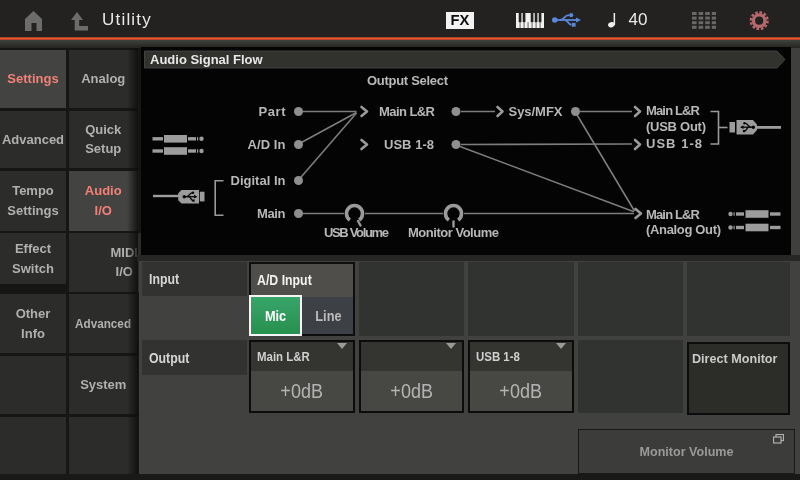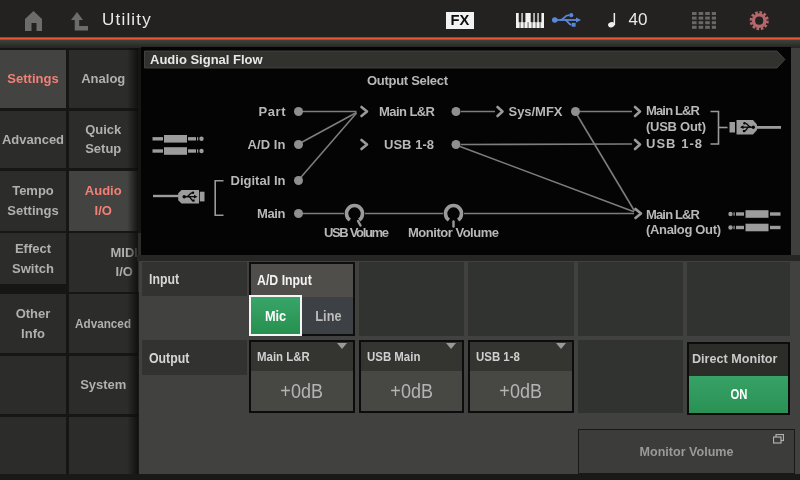--- a/index.html
+++ b/index.html
@@ -292,45 +292,39 @@
 <div class="abs ocell" style="left:249px;top:339.5px;width:105.5px;height:73.5px;">
   <div class="ohead">
       <span class="sqz">Main L&amp;R</span>
     </div>
     <div class="tri" style="right:6px;top:1.5px;"></div>
   <div class="oval">
       <span class="sqc" style="transform:scaleX(0.9);">+0dB</span>
     </div>
 </div>
 <div class="abs ocell" style="left:358.5px;top:339.5px;width:105.5px;height:73.5px;">
-  <div class="ohead">
-      <span class="sqz">USB Main</span>
-    </div>
     <div class="tri" style="right:6px;top:1.5px;"></div>
   <div class="oval">
       <span class="sqc" style="transform:scaleX(0.9);">+0dB</span>
     </div>
 </div>
 <div class="abs ocell" style="left:468px;top:339.5px;width:105.5px;height:73.5px;">
   <div class="ohead">
       <span class="sqz">USB 1-8</span>
     </div>
     <div class="tri" style="right:6px;top:1.5px;"></div>
   <div class="oval">
       <span class="sqc" style="transform:scaleX(0.9);">+0dB</span>
     </div>
 </div>
 <div class="abs dcell" style="left:577.5px;top:339.5px;width:105.5px;height:73.5px;background:#313330;"></div>
 <div class="abs" style="left:687px;top:341.5px;width:103px;height:73px;border:2px solid #0c0c0c;box-sizing:border-box;background:#2c2c29;">
   <div class="abs" style="left:0;top:0;right:0;height:30px;color:#cacaca;font-size:13px;font-weight:bold;display:flex;align-items:center;padding-left:3px;">
       <span style="display:inline-block;transform:scaleX(0.97);transform-origin:left center;">Direct Monitor</span>
     </div>
-  <div class="abs" style="left:0;top:32px;right:0;bottom:0;background:linear-gradient(#37a266,#2a9154);color:#fff;font-weight:bold;font-size:14.5px;display:flex;align-items:center;justify-content:center;">
-      <span style="display:inline-block;transform:scaleX(0.78);transform-origin:center;">ON</span>
-    </div>
 </div>
 
 <div class="abs" style="left:577.5px;top:428.5px;width:217.5px;height:45.5px;border:1.5px solid #191917;box-sizing:border-box;background:#3c3c3a;">
   <div class="abs" style="left:0;right:0;top:0;bottom:0;color:#9a9a9a;font-weight:bold;font-size:13.5px;display:flex;align-items:center;justify-content:center;">
       <span class="sqc" style="transform:scaleX(0.93);">Monitor Volume</span>
     </div>
   <svg class="abs" style="right:10px;top:4px" width="11" height="10" viewBox="0 0 11 10">
     <rect x="3" y="0.5" width="7.5" height="6" fill="none" stroke="#b0b0b0" stroke-width="1.2"></rect>
     <rect x="0.5" y="3" width="7.5" height="6" fill="#3c3c3a" stroke="#b0b0b0" stroke-width="1.2"></rect>
   </svg>

